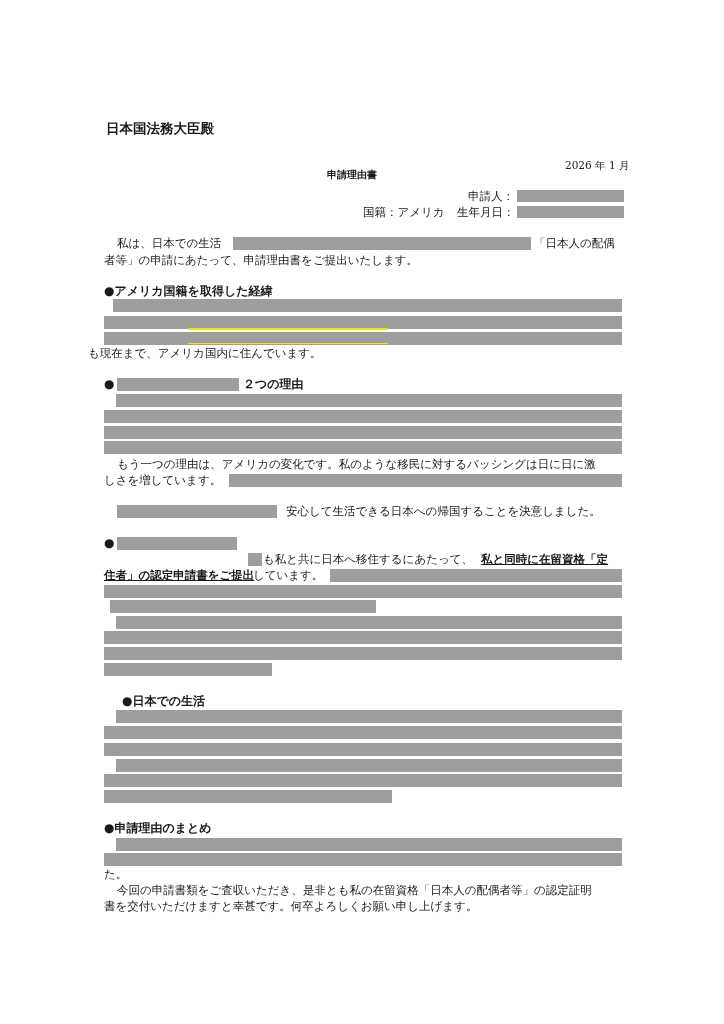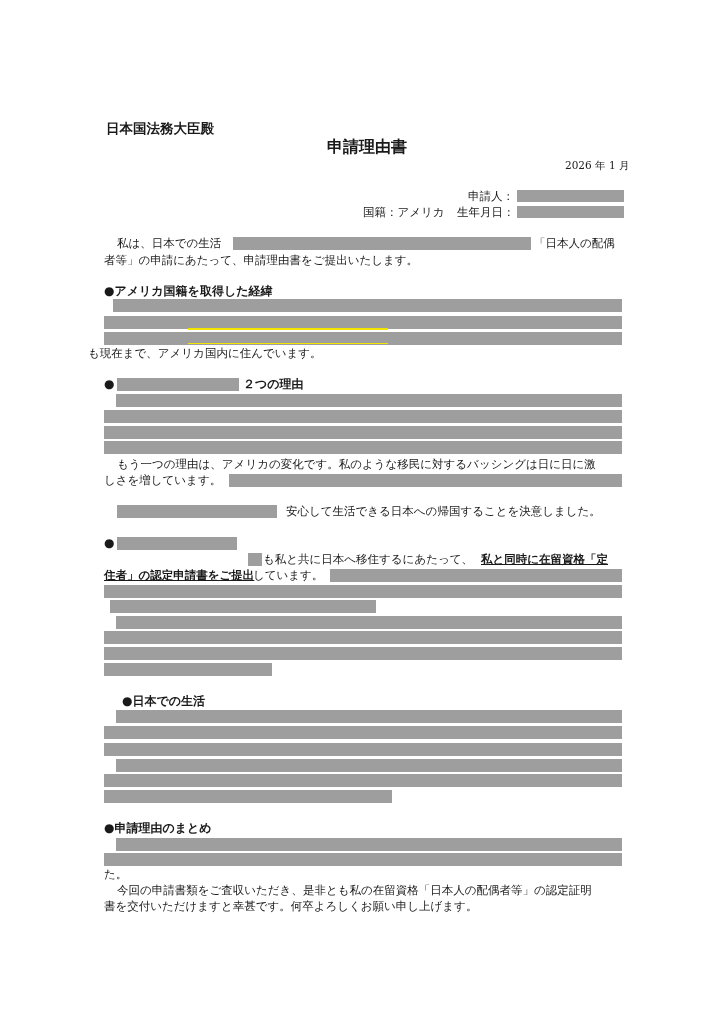--- a/index.html
+++ b/index.html
@@ -1,21 +1,21 @@
 <!DOCTYPE html>
 <html><head>
 <meta charset="utf-8">
 <style>
   html, body { margin: 0; padding: 0; background: #ffffff; }
   body { width: 724px; height: 1024px; position: relative; overflow: hidden;
          font-family: "DejaVu Serif", "Liberation Serif", serif; color: #1a1a1a; }
   .page { position: absolute; left: 0; top: 0; width: 724px; height: 1024px; background: #fff; border-radius: 21px; }
   .t { position: absolute; white-space: nowrap; font-size: 11.5px; line-height: 14px; }
   .bold { font-family: "DejaVu Sans", "Liberation Sans", sans-serif; font-weight: bold; font-size: 12px; }
-  .title { font-size: 16px; font-weight: bold; font-family: Liberation Sans, sans-serif; }
+  .title { font-size: 10px; font-weight: bold; font-family: Liberation Sans, sans-serif; margin-top: 28px; }
   .addressee { font-size: 13.5px; font-weight: bold; font-family: "DejaVu Sans", "Liberation Sans", sans-serif; }
   .small { font-size: 10.5px; }
   .r { position: absolute; background: #9e9e9e; height: 13px; }
   .hl { position: absolute; background: #f2e600; height: 2px; }
   .ul { text-decoration: underline; font-weight: bold; }
 </style>
 </head>
 <body>
 
 <div class="page">

